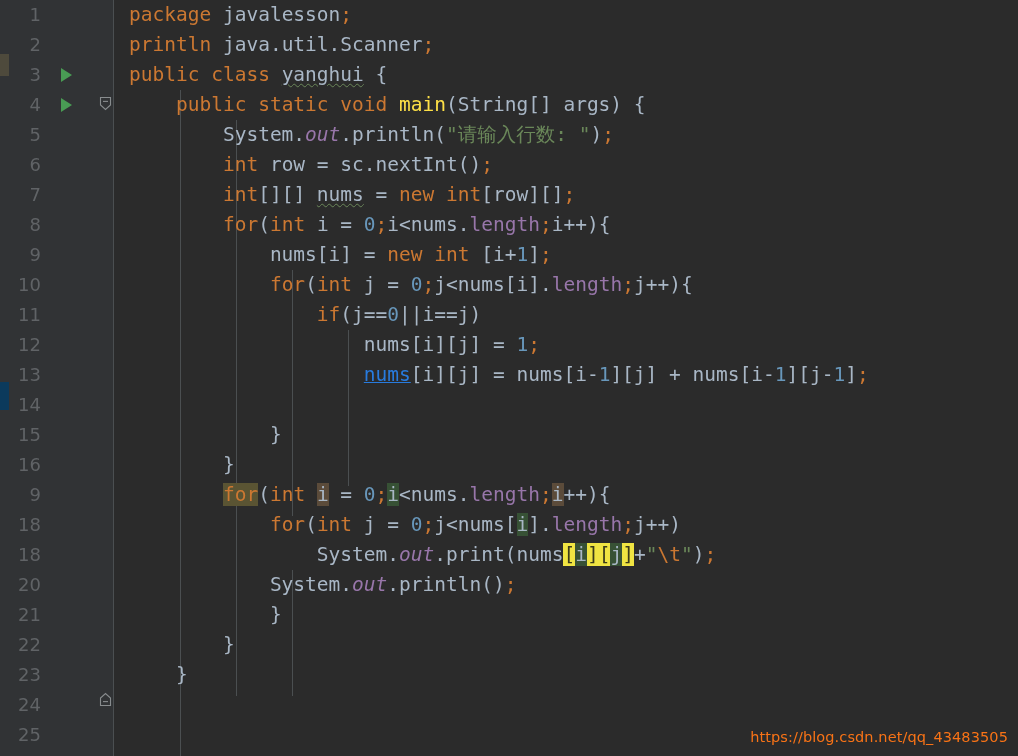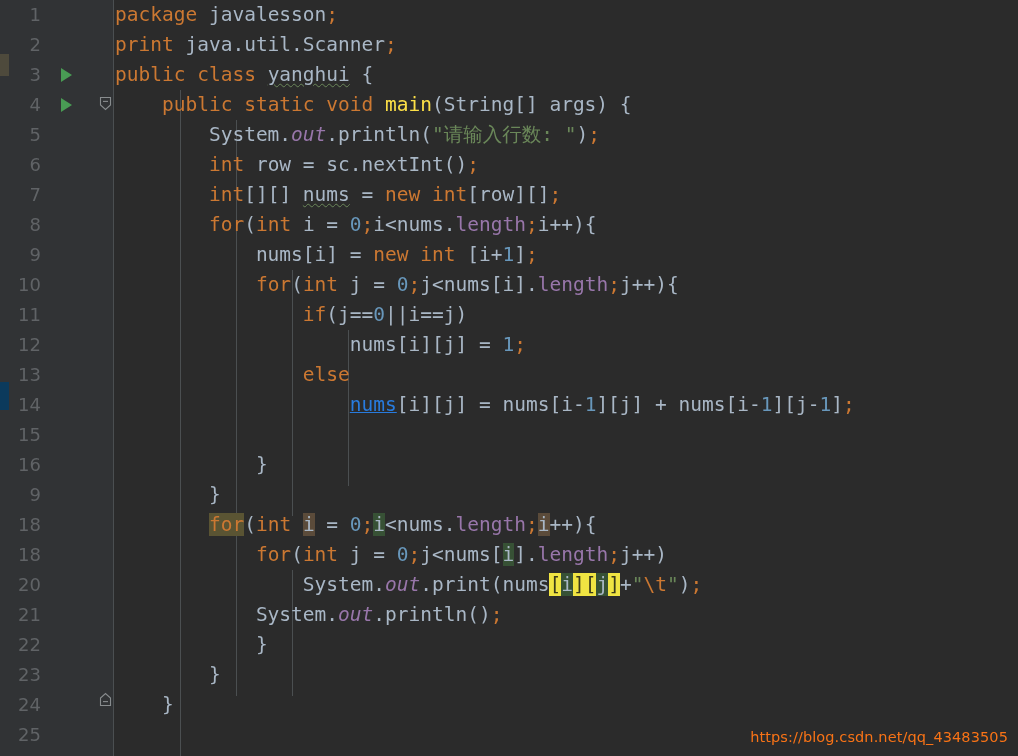--- a/index.html
+++ b/index.html
@@ -113,21 +113,21 @@
     background: #4b4f51;
   }
 
   .code-line {
     position: relative;
     height: 30px;
     line-height: 30px;
     white-space: pre;
     font-size: 19.5px;
     color: #a9b7c6;
-    padding-left: 2px;
+    padding-left: 16px;
     font-family: "DejaVu Sans Mono", "Liberation Mono", monospace;
   }
 
   
   .indent-guide {
     position: absolute;
     top: 0;
     width: 1px;
     background: #4b4f51;
   }
@@ -288,21 +288,21 @@
     <div class="gutter-sep"></div>
 
     <div class="indent-guide" style="left:67px;  top:90px;  height:666px;"></div>
     <div class="indent-guide" style="left:123px; top:120px; height:576px;"></div>
     <div class="indent-guide" style="left:179px; top:270px; height:246px;"></div>
     <div class="indent-guide" style="left:235px; top:330px; height:156px;"></div>
     <div class="indent-guide" style="left:179px; top:570px; height:126px;"></div>
 
     <div class="code-line"><span class="kw">package</span><span class="txt"> javalesson</span><span class="semi">;</span></div>
 
-    <div class="code-line"><span class="kw">print</span><span class="txt"> java.util.Scanner</span><span class="semi">;</span></div>
+    <div class="code-line"><span class="kw">println</span><span class="txt"> java.util.Scanner</span><span class="semi">;</span></div>
 
     <div class="code-line"><span class="kw">public class </span><span class="txt typo">yanghui</span><span class="txt"> {</span></div>
 
     <div class="code-line"><span class="txt">    </span><span class="kw">public static void </span><span class="txt" style="color:#fde047;">main</span><span class="txt">(String[] args) {</span></div>
 
     <div class="code-line"><span class="txt">        System.</span><span class="fld">out</span><span class="txt">.println(</span><span class="str">"请输入行数: "</span><span class="txt">)</span><span class="semi">;</span></div>
 
 
     <div class="code-line"><span class="txt">        </span><span class="kw">int </span><span class="txt">row = sc.nextInt()</span><span class="semi">;</span></div>
 
@@ -311,21 +311,20 @@
     <div class="code-line"><span class="txt">        </span><span class="kw">for</span><span class="txt">(</span><span class="kw">int </span><span class="txt">i = </span><span class="num">0</span><span class="semi">;</span><span class="txt">i&lt;nums.</span><span class="prop">length</span><span class="semi">;</span><span class="txt">i++){</span></div>
 
     <div class="code-line"><span class="txt">            nums[i] = </span><span class="kw">new int </span><span class="txt">[i+</span><span class="num">1</span><span class="txt">]</span><span class="semi">;</span></div>
 
     <div class="code-line"><span class="txt">            </span><span class="kw">for</span><span class="txt">(</span><span class="kw">int </span><span class="txt">j = </span><span class="num">0</span><span class="semi">;</span><span class="txt">j&lt;nums[i].</span><span class="prop">length</span><span class="semi">;</span><span class="txt">j++){</span></div>
 
     <div class="code-line"><span class="txt">                </span><span class="kw">if</span><span class="txt">(j==</span><span class="num">0</span><span class="txt">||i==j)</span></div>
 
     <div class="code-line"><span class="txt">                    nums[i][j] = </span><span class="num">1</span><span class="semi">;</span></div>
 
-    <div class="code-line"><span class="txt">                </span><span class="kw">else</span></div>
 
     <div class="code-line"><span class="txt">                    </span><span class="link">nums</span><span class="txt">[i][j] = nums[i-</span><span class="num">1</span><span class="txt">][j] + nums[i-</span><span class="num">1</span><span class="txt">][j-</span><span class="num">1</span><span class="txt">]</span><span class="semi">;</span></div>
 
     <div class="code-line"><span class="txt"> </span></div>
 
     <div class="code-line"><span class="txt">            }</span></div>
 
     <div class="code-line"><span class="txt">        }</span></div>
 
     <div class="code-line"><span class="txt">        </span><span class="kw hl-kw-match">for</span><span class="txt">(</span><span class="kw">int </span><span class="txt hl-write">i</span><span class="txt"> = </span><span class="num">0</span><span class="semi">;</span><span class="txt hl-read">i</span><span class="txt">&lt;nums.</span><span class="prop">length</span><span class="semi">;</span><span class="txt hl-write">i</span><span class="txt">++){</span></div>

